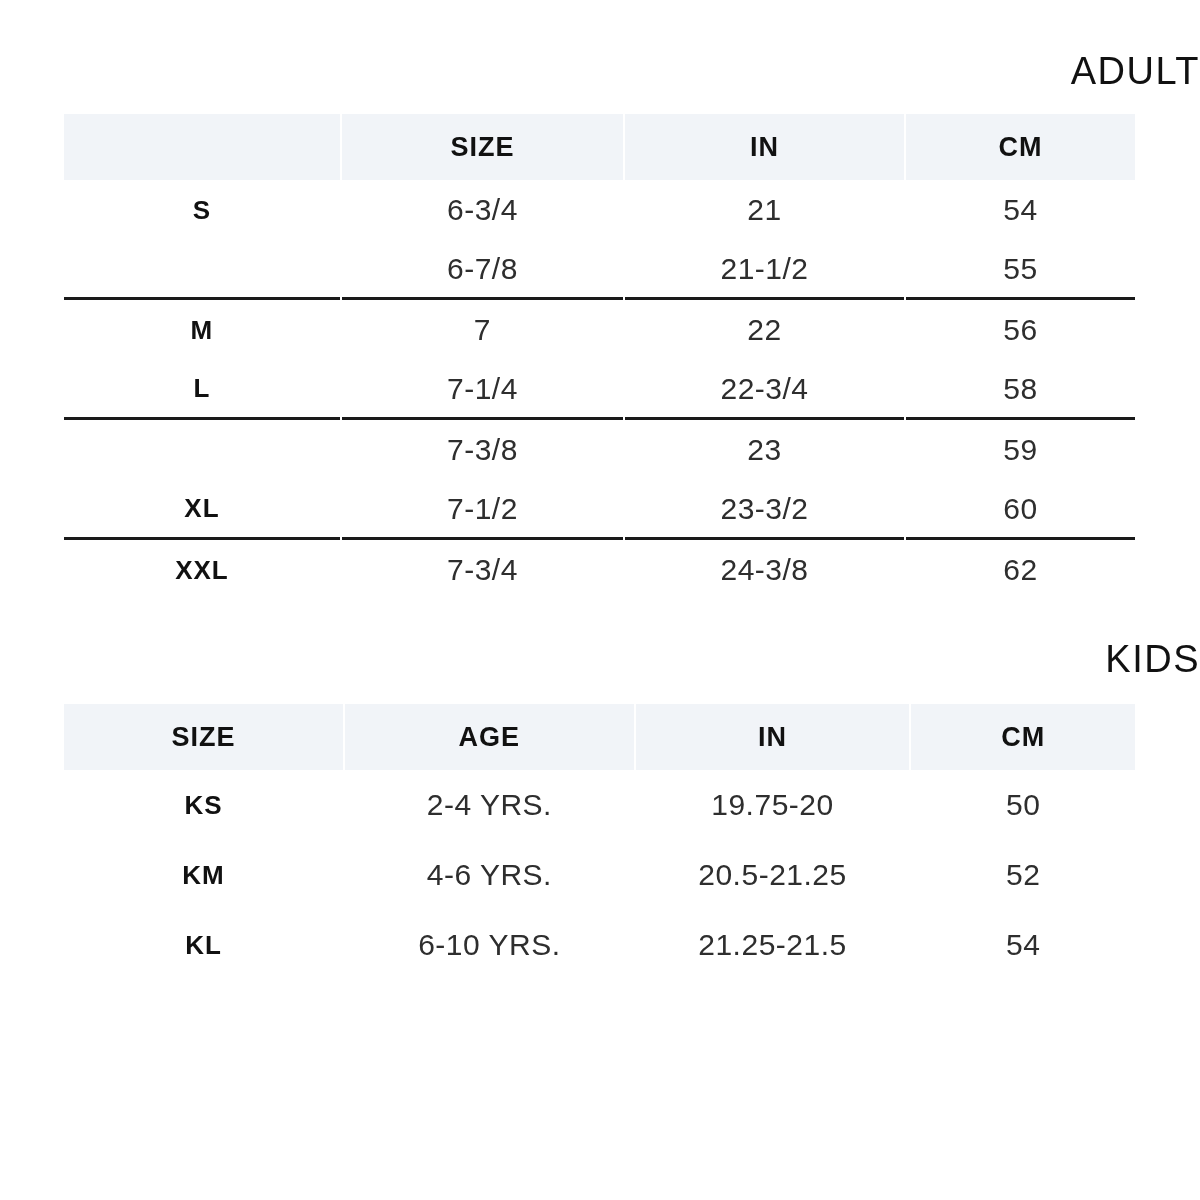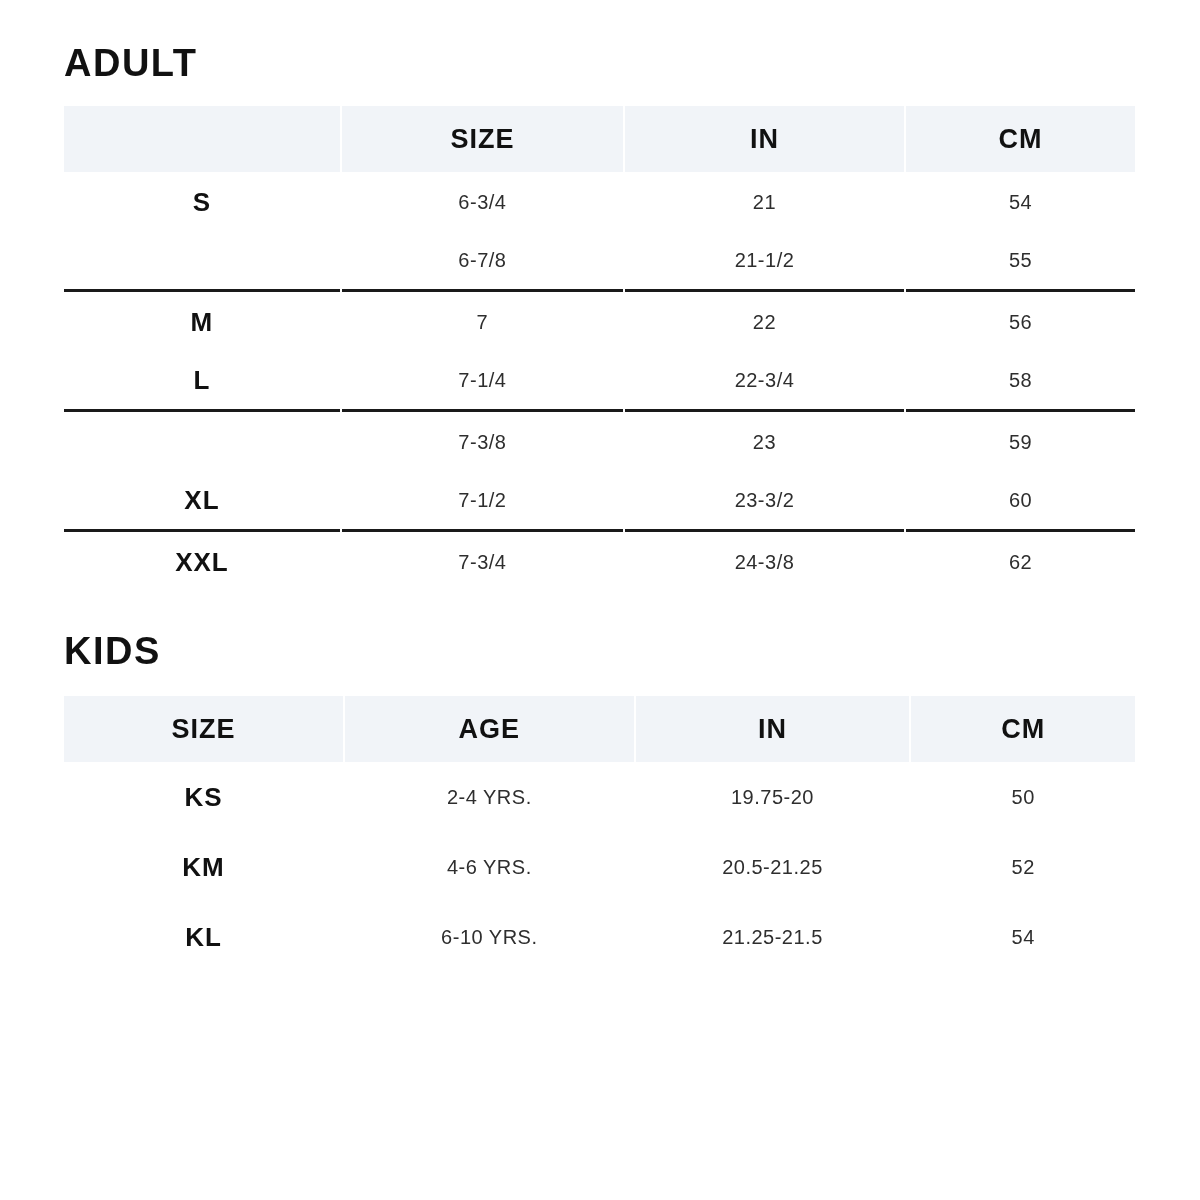--- a/index.html
+++ b/index.html
@@ -7,25 +7,26 @@
     margin: 0; padding: 0;
     width: 1200px; height: 1200px;
     background: #ffffff;
     font-family: "Liberation Sans", sans-serif;
     overflow: hidden;
   }
   .wrap { padding: 44px 0 0 62px; }
 
   .section-title {
     font-size: 38px;
-    font-weight: 700;
+    font-weight: 400;
     color: #111111;
     letter-spacing: 1.5px;
     line-height: 1;
-    margin: 0 0 0 2px;
+    margin: 8px 0 0 2px;
+    text-align: right;
   }
 
   table {
     width: 1075px;
     border-collapse: separate;
     border-spacing: 2px 0;
     table-layout: fixed;
   }
   .adult-table { margin-top: 24px; }
   .kids-table  { margin-top: 26px; }
@@ -38,21 +39,21 @@
     font-weight: 700;
     color: #111111;
     letter-spacing: 1px;
     text-align: center;
     vertical-align: middle;
     padding: 0;
   }
 
   tbody td {
     height: 60px;
-    font-size: 20px;
+    font-size: 30px;
     font-weight: 300;
     color: #2e2e2e;
     letter-spacing: 0.5px;
     text-align: center;
     vertical-align: middle;
     padding: 0;
   }
   .kids-table tbody td { height: 70px; }
 
   td.row-label {

